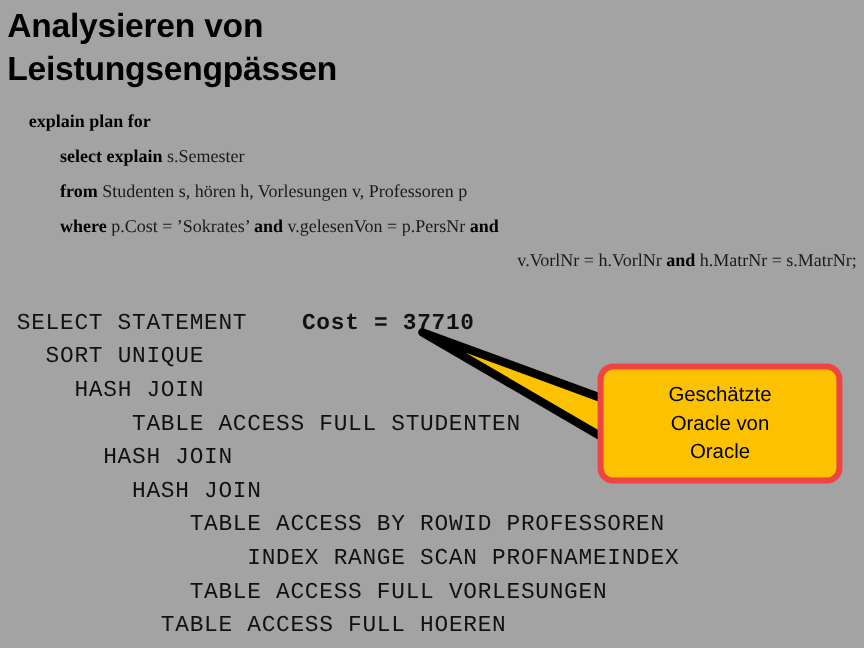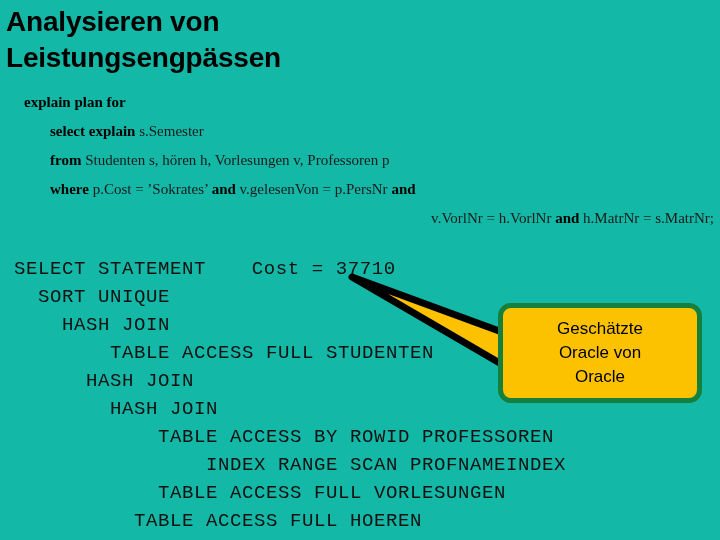--- a/index.html
+++ b/index.html
@@ -4,21 +4,21 @@
 <style>
   html, body {
     margin: 0;
     padding: 0;
     background: #ffffff;
   }
   #slide {
     position: relative;
     width: 720px;
     height: 540px;
-    background: #14b8a6;
+    background: #a3a3a3;
     overflow: hidden;
     font-family: "Liberation Sans", sans-serif;
   }
 
   
   #title {
     position: absolute;
     left: 6px;
     top: 4px;
     width: 560px;
@@ -55,21 +55,21 @@
     top: 255px;
     width: 700px;
     font-family: "Liberation Mono", "DejaVu Sans Mono", monospace;
     font-size: 19px;
     line-height: 28px;
     color: #111111;
     letter-spacing: 0.6px;
     white-space: pre;
   }
   #plan-block .plan-line { display: block; }
-  #plan-block .cost { margin-left: 4ch; }
+  #plan-block .cost { margin-left: 4ch; font-weight: bold; }
 
   
   #callout {
     position: absolute;
     left: 498px;
     top: 303px;
     width: 204px;
     height: 100px;
   }
   #callout .tail-svg {
@@ -81,21 +81,21 @@
     overflow: visible;
   }
   #callout .bubble {
     position: absolute;
     left: 0;
     top: 0;
     width: 100%;
     height: 100%;
     box-sizing: border-box;
     background: #FCC200;
-    border: 5px solid #15803d;
+    border: 5px solid #ef4444;
     border-radius: 13px;
     display: flex;
     flex-direction: column;
     align-items: center;
     justify-content: center;
     z-index: 2;
   }
   #callout .ctext {
     font-family: "Liberation Sans", sans-serif;
     font-size: 17px;

